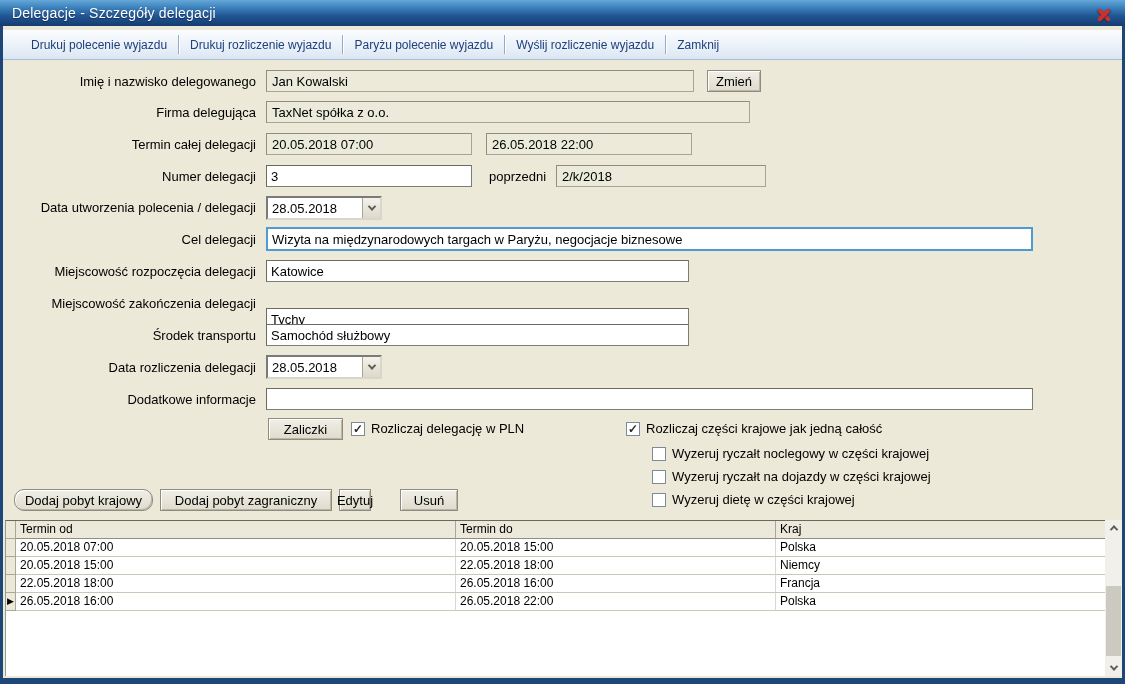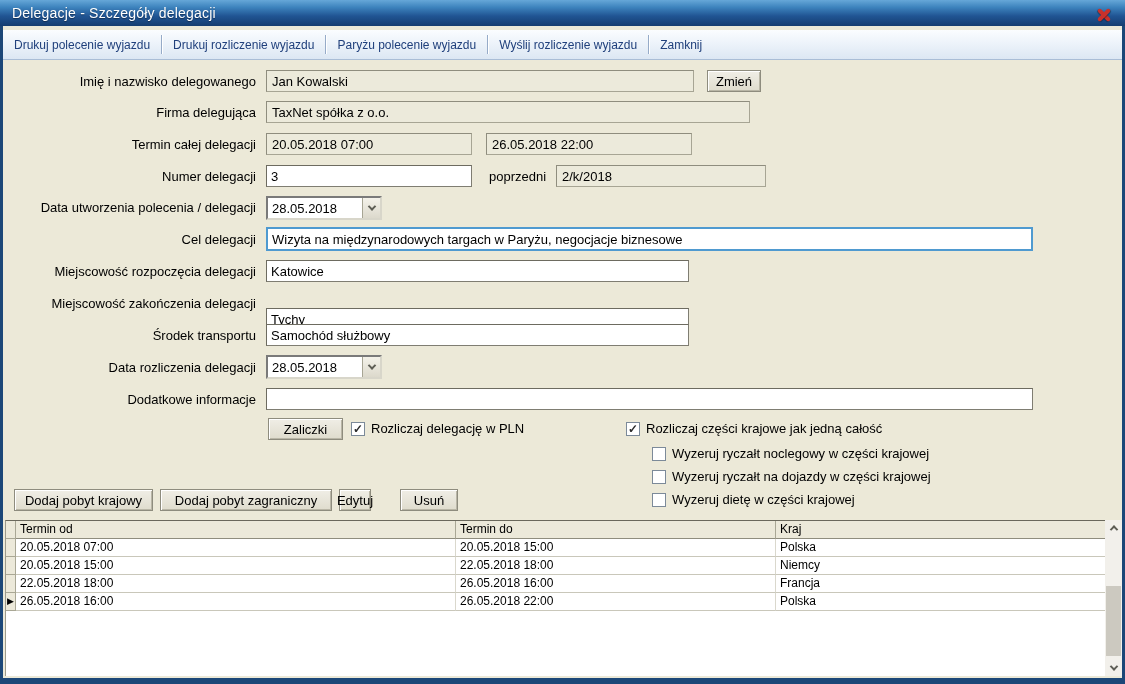--- a/index.html
+++ b/index.html
@@ -22,21 +22,21 @@
   .close-btn .bar {
     position:absolute; left:1px; top:6px; width:16px; height:4px; border-radius:2px;
     background:#c8312c; box-shadow:0 1px 1px rgba(0,0,0,.35);
   }
   .close-btn .bar.b1 { transform:rotate(45deg); }
   .close-btn .bar.b2 { transform:rotate(-45deg); }
   
   .toolbar {
     position:absolute; left:3px; top:30px; right:3px; height:30px;
     background:linear-gradient(180deg,#fbfdff 0%,#eaf1f9 55%,#dce7f3 100%);
-    border-bottom:1px solid #a9bdd6; display:flex; align-items:stretch;
+    border-bottom:1px solid #a9bdd6; display:flex; align-items:stretch;padding-left:17px;
   }
   .tb-btn {
     display:flex; align-items:center; padding:0 11px; font-size:12px; color:#20407c;
     cursor:pointer; white-space:nowrap;
   }
   .tb-sep { width:1px; background:#96abc8; margin:5px 0; box-shadow:1px 0 0 #ffffff; }
   
   .flabel {
     position:absolute; left:0; width:256px; text-align:right; font-size:13px; color:#000;
     white-space:nowrap;
@@ -200,21 +200,21 @@
   <div class="cb-group" style="left:652px; top:469px;">
     <span class="checkbox"></span>
     <span class="cb-label">Wyzeruj ryczałt na dojazdy w części krajowej</span>
   </div>
 
   <div class="cb-group" style="left:652px; top:492px;">
     <span class="checkbox"></span>
     <span class="cb-label">Wyzeruj dietę w części krajowej</span>
   </div>
 
-  <div class="push-btn" style="left:14px;  top:489px; width:139px;">Dodaj pobyt krajowy</div>
+  <div class="push-btn" style="left:14px;  top:489px; width:139px;border-radius:10px;">Dodaj pobyt krajowy</div>
   <div class="push-btn" style="left:160px; top:489px; width:172px;">Dodaj pobyt zagraniczny</div>
   <div class="push-btn" style="left:339px; top:489px; width:32px;">Edytuj</div>
   <div class="push-btn" style="left:400px; top:489px; width:58px;">Usuń</div>
 
   <div class="table-area">
     <div class="thead">
       <div class="tcell sel"></div>
       <div class="tcell">Termin od</div>
       <div class="tcell">Termin do</div>
       <div class="tcell">Kraj</div>

